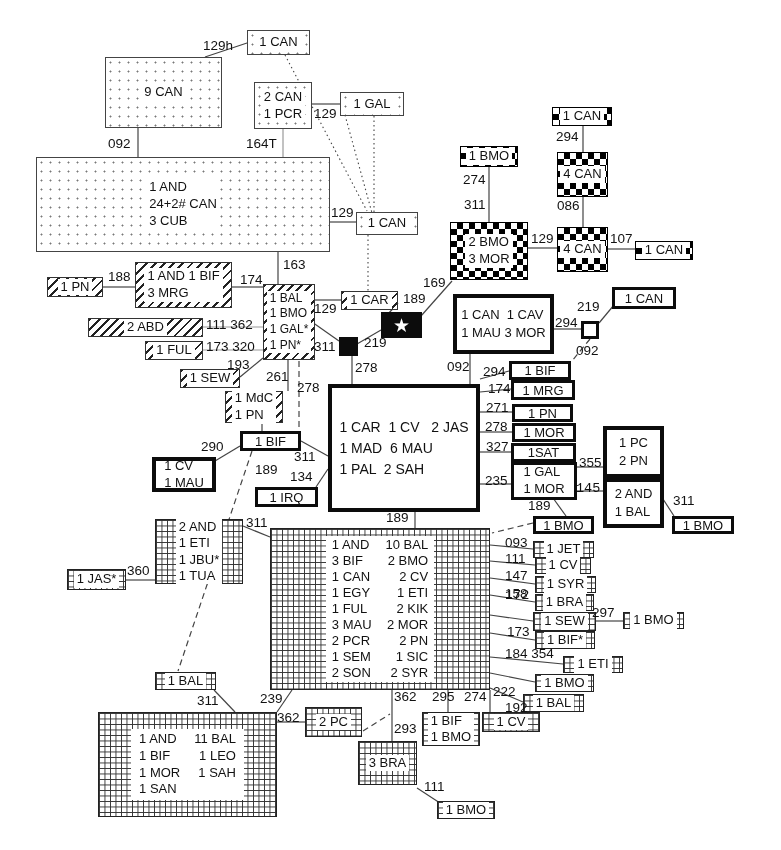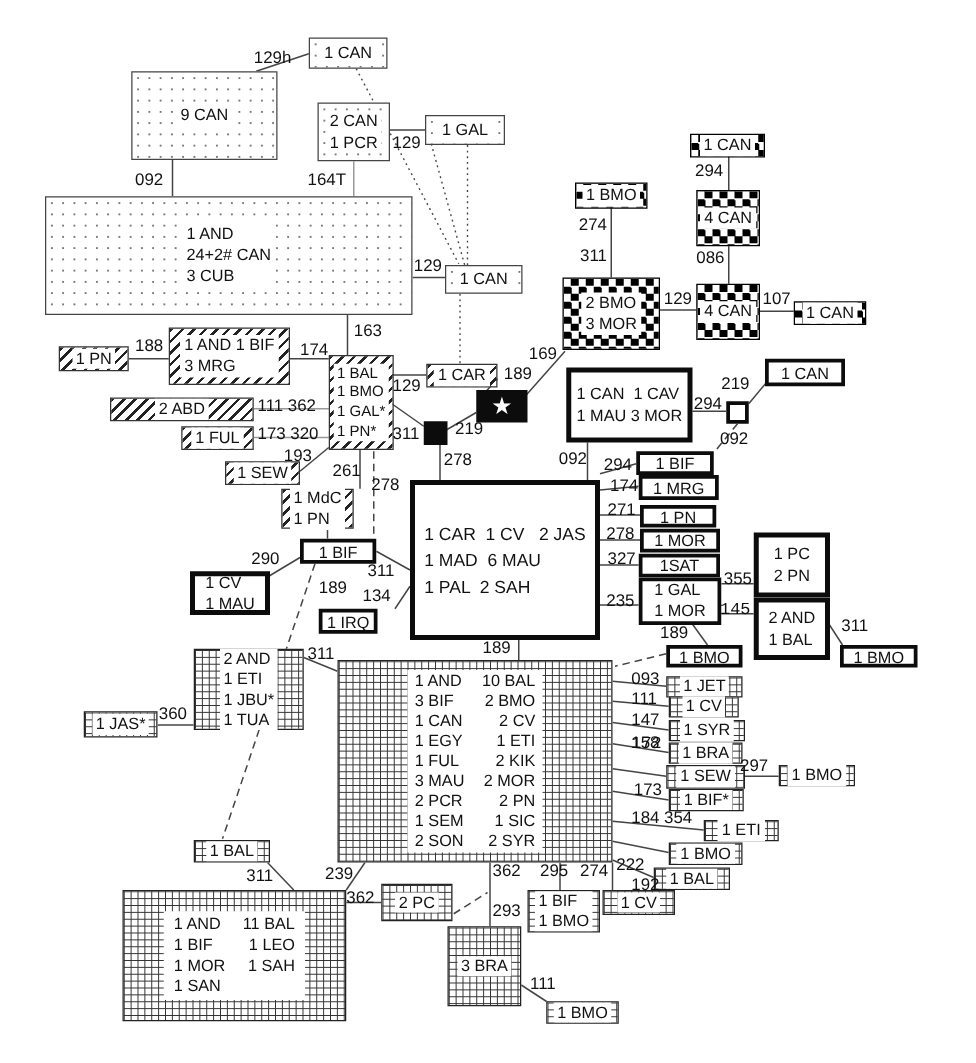--- a/index.html
+++ b/index.html
@@ -229,21 +229,21 @@
     </div>
 <div class="bx thick" style="left:240px;top:431px;width:61px;height:20px;">
       <span>1 BIF</span>
     </div>
 <div class="bx thick4" style="left:152px;top:457px;width:64px;height:35px;">
       <div class="ml" style="line-height:1.3;">
         <div>1 CV</div>
         <div>1 MAU</div>
       </div>
     </div>
-<div class="bx thick" style="left:255px;top:487px;width:47px;height:20px;">
+<div class="bx thick" style="left:255px;top:487px;width:63px;height:20px;">
       <span>1 IRQ</span>
     </div>
 <div class="bx thick4" style="left:328px;top:384px;width:152px;height:128px;font-size:14px;">
       <div class="ml" style="line-height:1.5;">
         <div style="white-space:pre;">1 CAR  1 CV   2 JAS</div>
         <div style="white-space:pre;">1 MAD  6 MAU</div>
         <div style="white-space:pre;">1 PAL  2 SAH</div>
       </div>
     </div>
 
@@ -312,21 +312,21 @@
     <span class="c1">1 MOR</span><span class="c2">1 SAH</span>
     <span class="c1">1 SAN</span><span class="c2"></span>
   </div>
 </div>
 <div class="bx grid" style="left:305px;top:707px;width:57px;height:30px;">
       <span class="txt">2 PC</span>
     </div>
 <div class="bx grid" style="left:422px;top:712px;width:58px;height:34px;">
       <div class="txt ml" style="line-height:1.25;"><div>1 BIF</div><div>1 BMO</div></div>
     </div>
-<div class="bx grid" style="left:358px;top:741px;width:59px;height:64px;">
+<div class="bx grid" style="left:358px;top:741px;width:59px;height:44px;">
       <span class="txt">3 BRA</span>
     </div>
 <div class="bx grid" style="left:437px;top:801px;width:58px;height:18px;">
       <span class="txt">1 BMO</span>
     </div>
 
 <span class="num" style="left:203px;top:38px;">129h</span>
 <span class="num" style="left:108px;top:136px;">092</span>
 <span class="num" style="left:246px;top:136px;">164T</span>
 <span class="num" style="left:314px;top:106px;">129</span>

